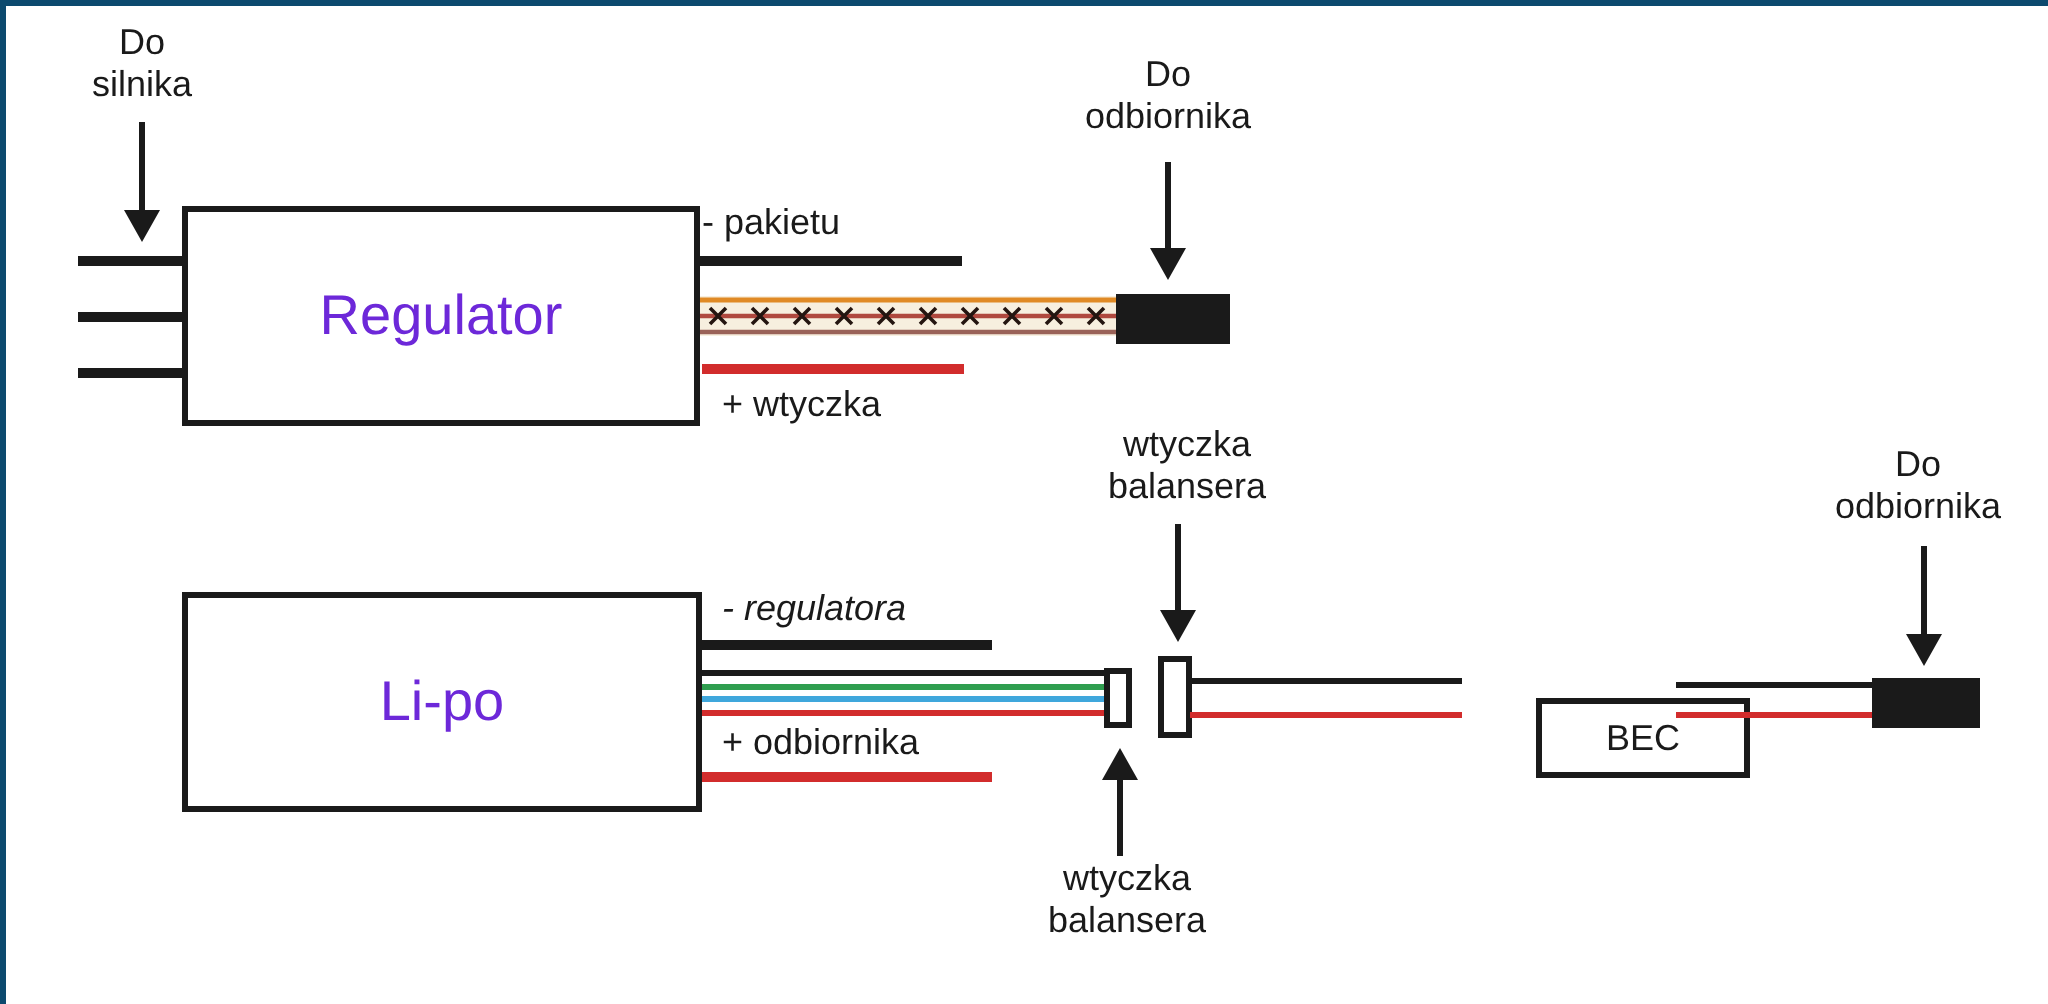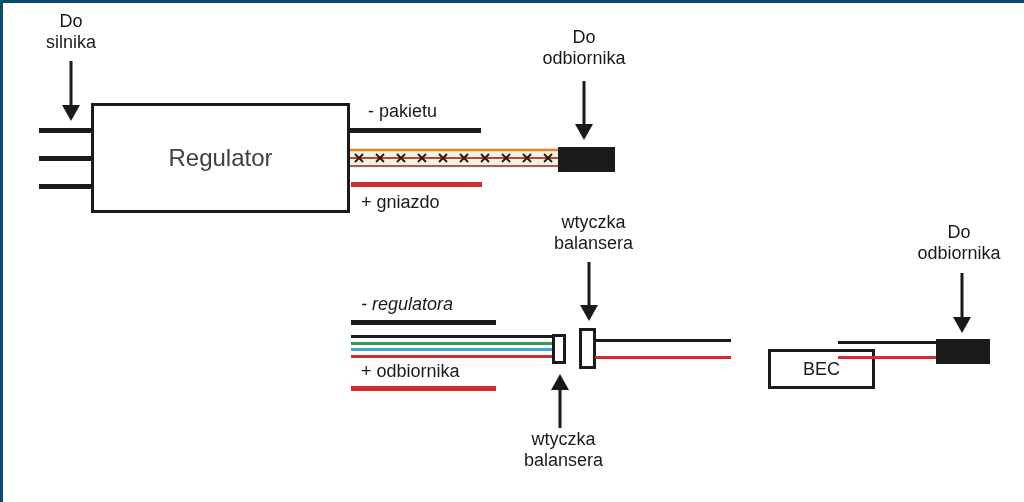--- a/index.html
+++ b/index.html
@@ -20,21 +20,21 @@
     color:#1a1a1a;
   }
   .lbl.center { text-align:center; }
   .box {
     position:absolute;
     background:#ffffff;
     border:3px solid #1a1a1a;
     display:flex; align-items:center; justify-content:center;
     box-sizing:border-box;
   }
-  .box .box-label { font-size:24px; color:#404040; }
+  .box .box-label { font-size:28px; color:#6d28d9; }
   .wire { position:absolute; background:#1a1a1a; }
   .wire.red { background:#d22c2c; }
   .wire.green { background:#2f9e4f; }
   .wire.blue { background:#3fa7dc; }
   .connector { position:absolute; background:#1a1a1a; }
   .smallrect {
     position:absolute; background:#ffffff;
     border:3px solid #1a1a1a; box-sizing:border-box;
   }
   .arr { position:absolute; }
@@ -68,21 +68,21 @@
   </div>
 
   <div class="wire" style="left:36px; top:125px; width:53px; height:5px;"></div>
   <div class="wire" style="left:36px; top:153px; width:53px; height:5px;"></div>
   <div class="wire" style="left:36px; top:181px; width:53px; height:5px;"></div>
 
   <div class="box" style="left:88px; top:100px; width:259px; height:110px;">
     <span class="box-label">Regulator</span>
   </div>
 
-  <div class="lbl" style="left:365px; top:98px;">- pakietu</div>
+  <div class="lbl" style="left:348px; top:98px;">- pakietu</div>
   <div class="wire" style="left:347px; top:125px; width:131px; height:5px;"></div>
 
   <svg class="servo-cable" style="left:347px; top:143px;" width="209" height="24" viewBox="0 0 209 24">
     <defs>
       <pattern id="xmarks" width="21" height="24" patternUnits="userSpaceOnUse">
         <path d="M5 8 L13 16 M13 8 L5 16" stroke="#241510" stroke-width="1.8" fill="none"></path>
       </pattern>
     </defs>
     <rect x="0" y="2" width="209" height="20" fill="#f7efdf"></rect>
     <line x1="0" y1="4" x2="209" y2="4" stroke="#e08a25" stroke-width="2.6"></line>
@@ -94,22 +94,25 @@
   <div class="connector" style="left:555px; top:144px; width:57px; height:25px;"></div>
 
   <div class="lbl center" style="left:521px; top:24px; width:120px;">Do
 odbiornika</div>
   <div class="arr down" style="left:572px; top:78px; width:18px; height:59px;">
     <div class="shaft"></div>
     <div class="head"></div>
   </div>
 
   <div class="wire red" style="left:348px; top:179px; width:131px; height:5px;"></div>
-  <div class="lbl" style="left:358px; top:189px;">+ gniazdo</div>
+  <div class="lbl" style="left:358px; top:189px;">+ wtyczka</div>
 
+  <div class="box" style="left:88px; top:293px; width:260px; height:110px;">
+    <span class="box-label">Li-po</span>
+  </div>
 
   <div class="lbl" style="left:358px; top:291px;font-style:italic;">- regulatora</div>
   <div class="wire" style="left:348px; top:317px; width:145px; height:5px;"></div>
 
   <div class="wire" style="left:348px; top:332px; width:203px; height:3px;"></div>
   <div class="wire green" style="left:348px; top:339px; width:203px; height:3px;"></div>
   <div class="wire blue" style="left:348px; top:345px; width:203px; height:3px;"></div>
   <div class="wire red" style="left:348px; top:352px; width:203px; height:3px;"></div>
 
   <div class="lbl" style="left:358px; top:358px;">+ odbiornika</div>

